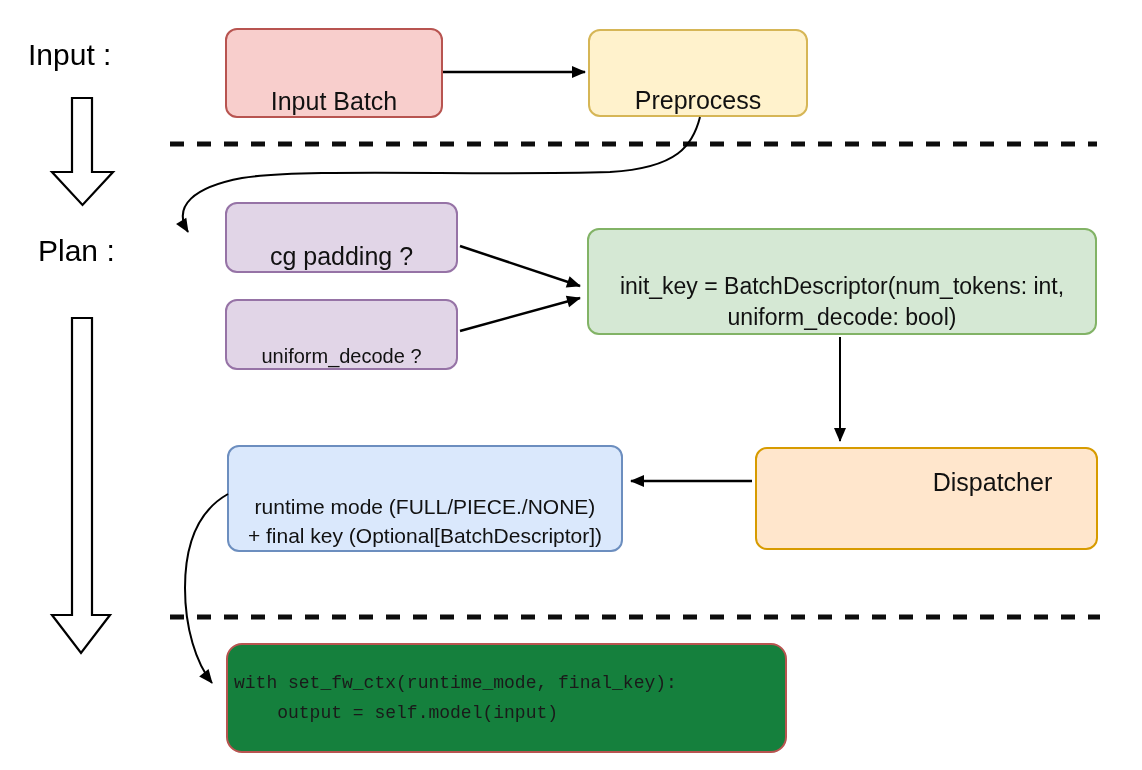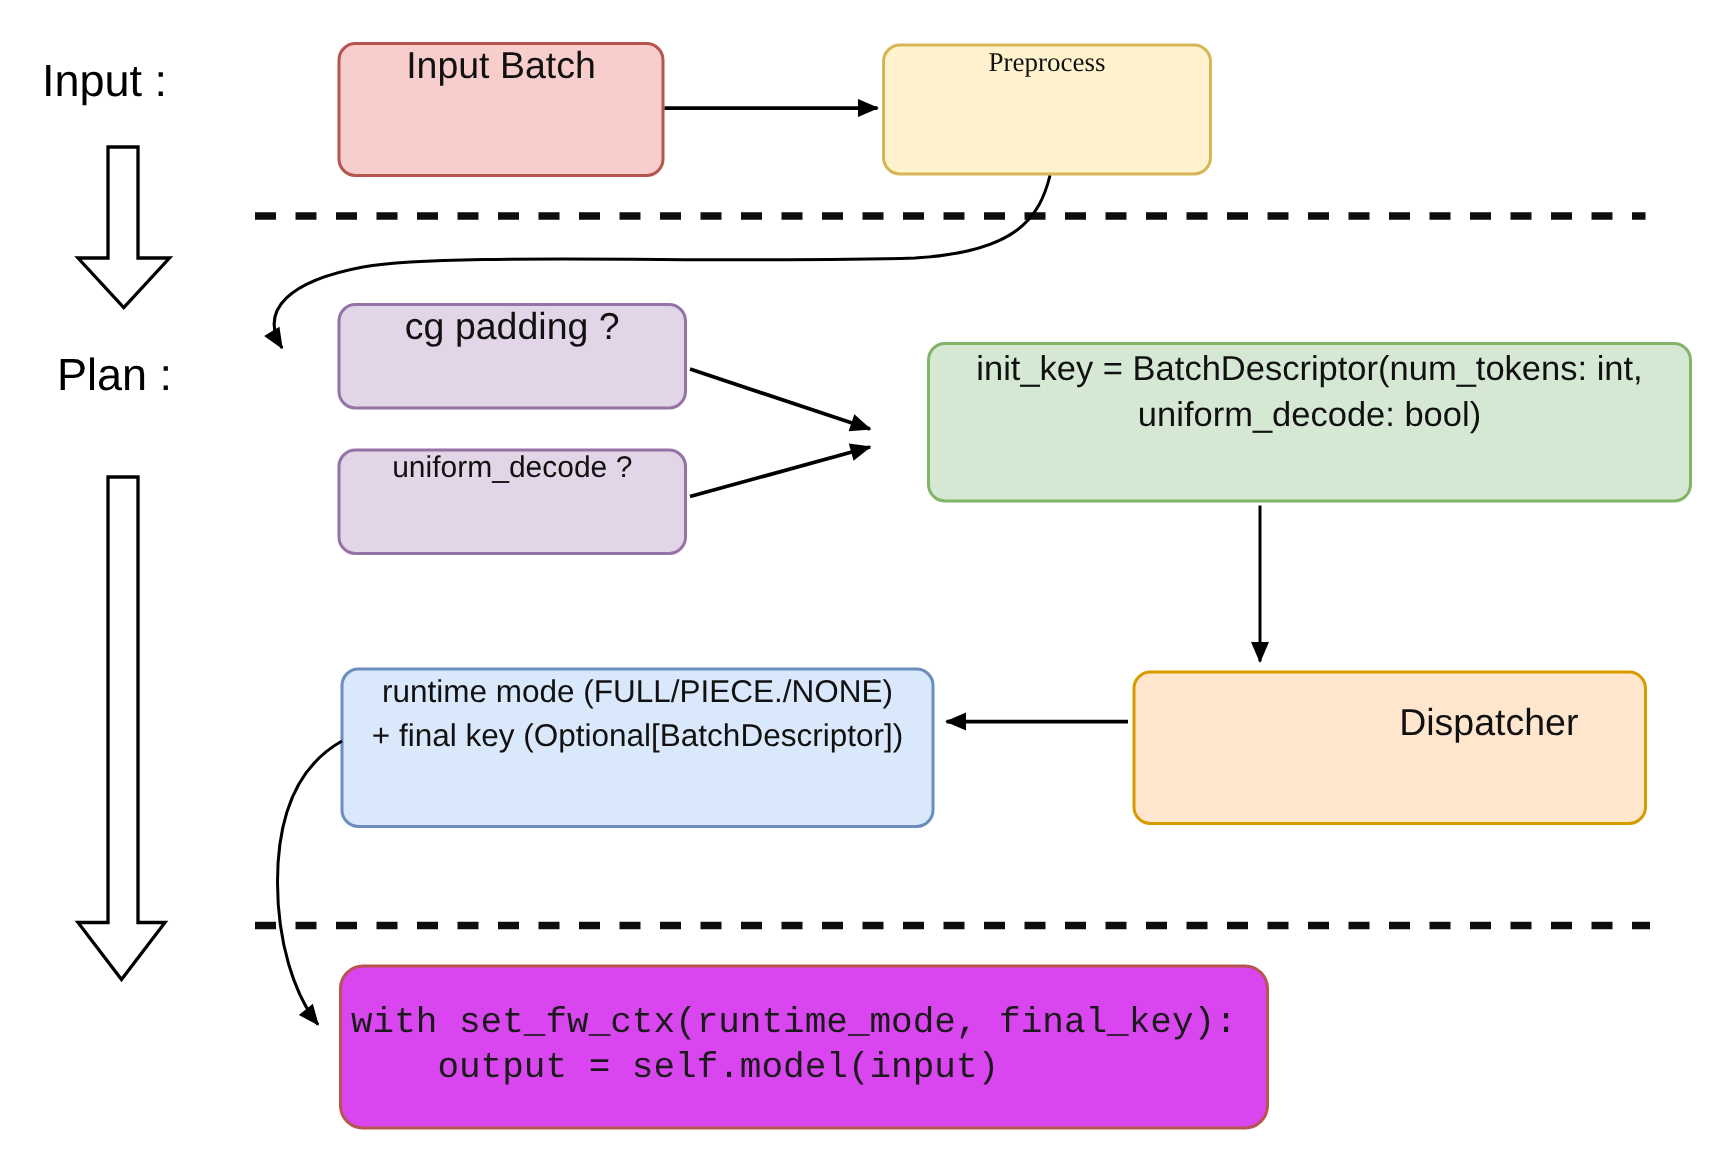--- a/index.html
+++ b/index.html
@@ -23,47 +23,47 @@
   #lbl-execute { left: 22px;  top: 668px; }
 
   .node {
     position: absolute;
     box-sizing: border-box;
     border: 2px solid #000;
     border-radius: 12px;
     display: flex;
     flex-direction: column;
     align-items: center;
-    justify-content: flex-start;
+    justify-content: flex-end;
     text-align: center;
     color: #111111;
   }
   .node .line { width: 100%; }
 
   #node-input-batch    { left: 225px; top: 28px;  width: 218px; height: 90px;
                          background: #F8CECC; border-color: #B85450; font-size: 25px; }
   #node-preprocess     { left: 588px; top: 29px;  width: 220px; height: 88px;
-                         background: #FFF2CC; border-color: #D6B656; font-size: 18px; font-family: Liberation Serif, serif; }
+                         background: #FFF2CC; border-color: #D6B656; font-size: 25px; }
   #node-cg-padding     { left: 225px; top: 202px; width: 233px; height: 71px;
                          background: #E1D5E7; border-color: #9673A6; font-size: 25px; }
   #node-uniform-decode { left: 225px; top: 299px; width: 233px; height: 71px;
                          background: #E1D5E7; border-color: #9673A6; font-size: 20px; }
-  #node-init-key       { left: 618px; top: 228px; width: 510px; height: 107px;
+  #node-init-key       { left: 587px; top: 228px; width: 510px; height: 107px;
                          background: #D5E8D4; border-color: #82B366; font-size: 23px; line-height: 31px; }
   #node-cudagraph      { left: 755px; top: 447px; width: 343px; height: 103px;
                          background: #FFE6CC; border-color: #D79B00; }
   .cud-text            { position: absolute; right: 16px; top: 16px; width: 175px;
                          text-align: center; font-size: 25px; line-height: 34px; color: #111; }
   #node-dispatch       { left: 752px; top: 444px; width: 180px; height: 74px;
                          background: #FAD7B6; border-color: #D79B00; font-size: 21px; }
   #node-runtime        { left: 227px; top: 445px; width: 396px; height: 107px;
                          background: #DAE8FC; border-color: #6C8EBF; font-size: 21px; line-height: 29px; }
-  #node-execute        { left: 226px; top: 643px; width: 620px; height: 110px;
-                         background: #d946ef; border-color: #B85450; border-radius: 16px;
-                         font-family: "Liberation Mono", monospace; font-size: 24px;
+  #node-execute        { left: 226px; top: 643px; width: 561px; height: 110px;
+                         background: #15803d; border-color: #B85450; border-radius: 16px;
+                         font-family: "Liberation Mono", monospace; font-size: 18px;
                          line-height: 30px; align-items: flex-start; text-align: left;
                          justify-content: center; padding-left: 6px; color: #1a1a1a; }
   #node-execute .line  { white-space: pre; }
 
   #connectors {
     position: absolute;
     left: 0; top: 0;
     width: 1142px; height: 770px;
     z-index: 5;
     pointer-events: none;

